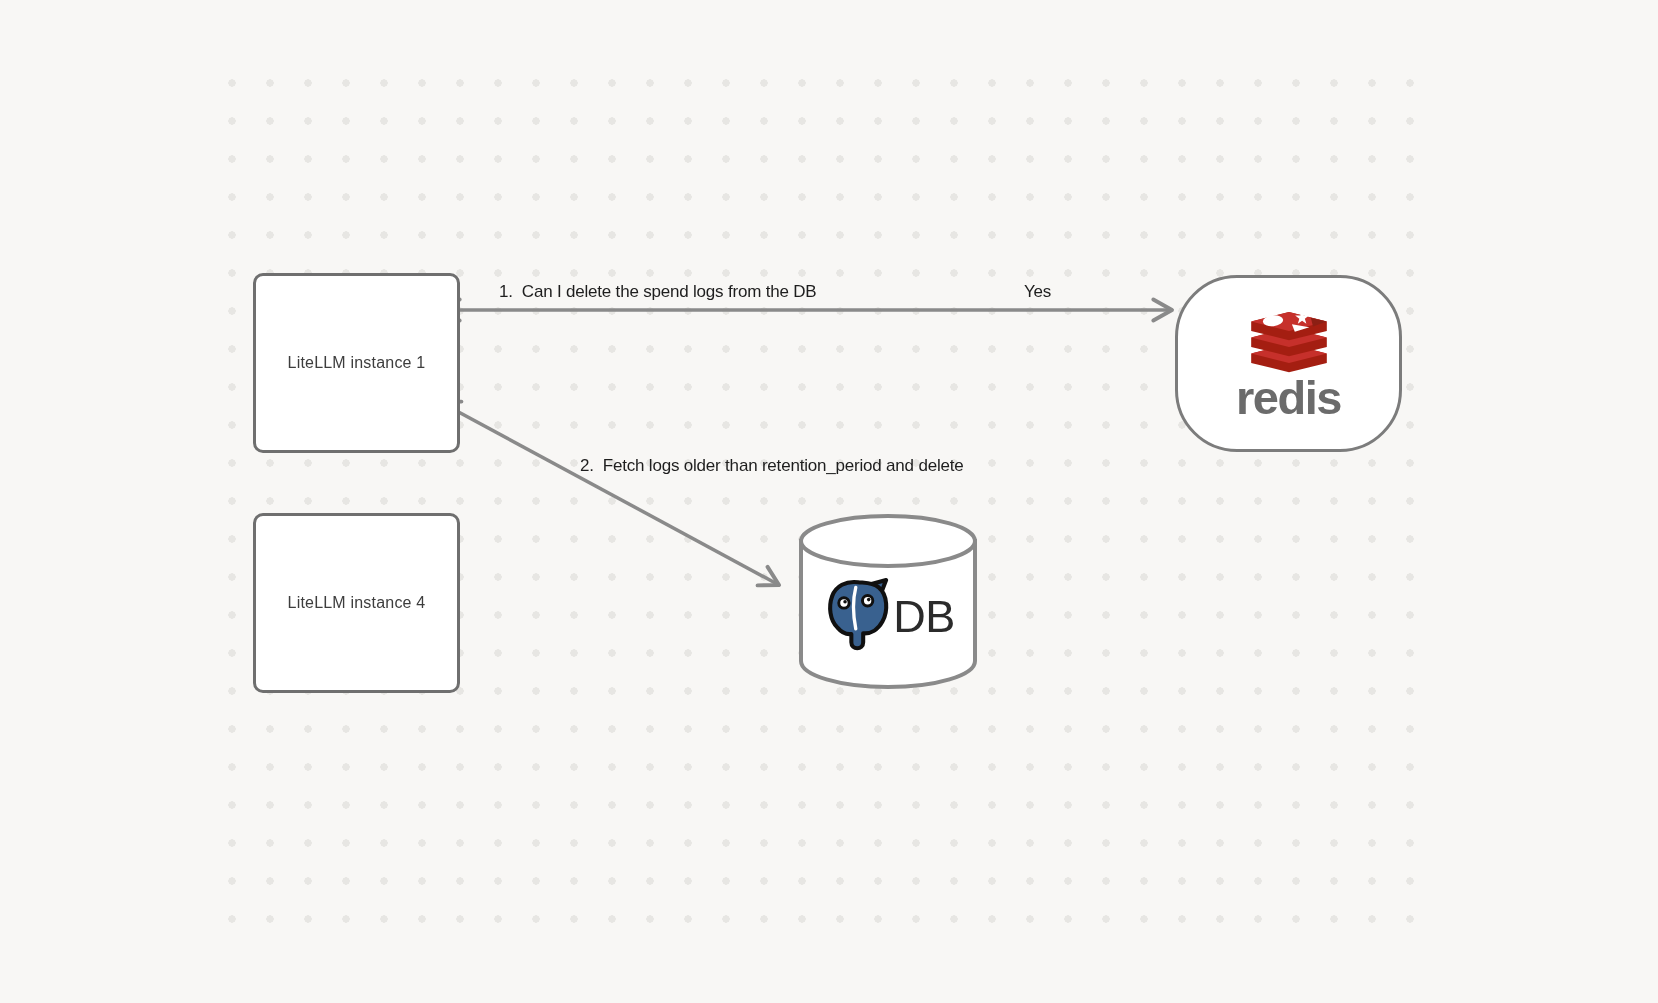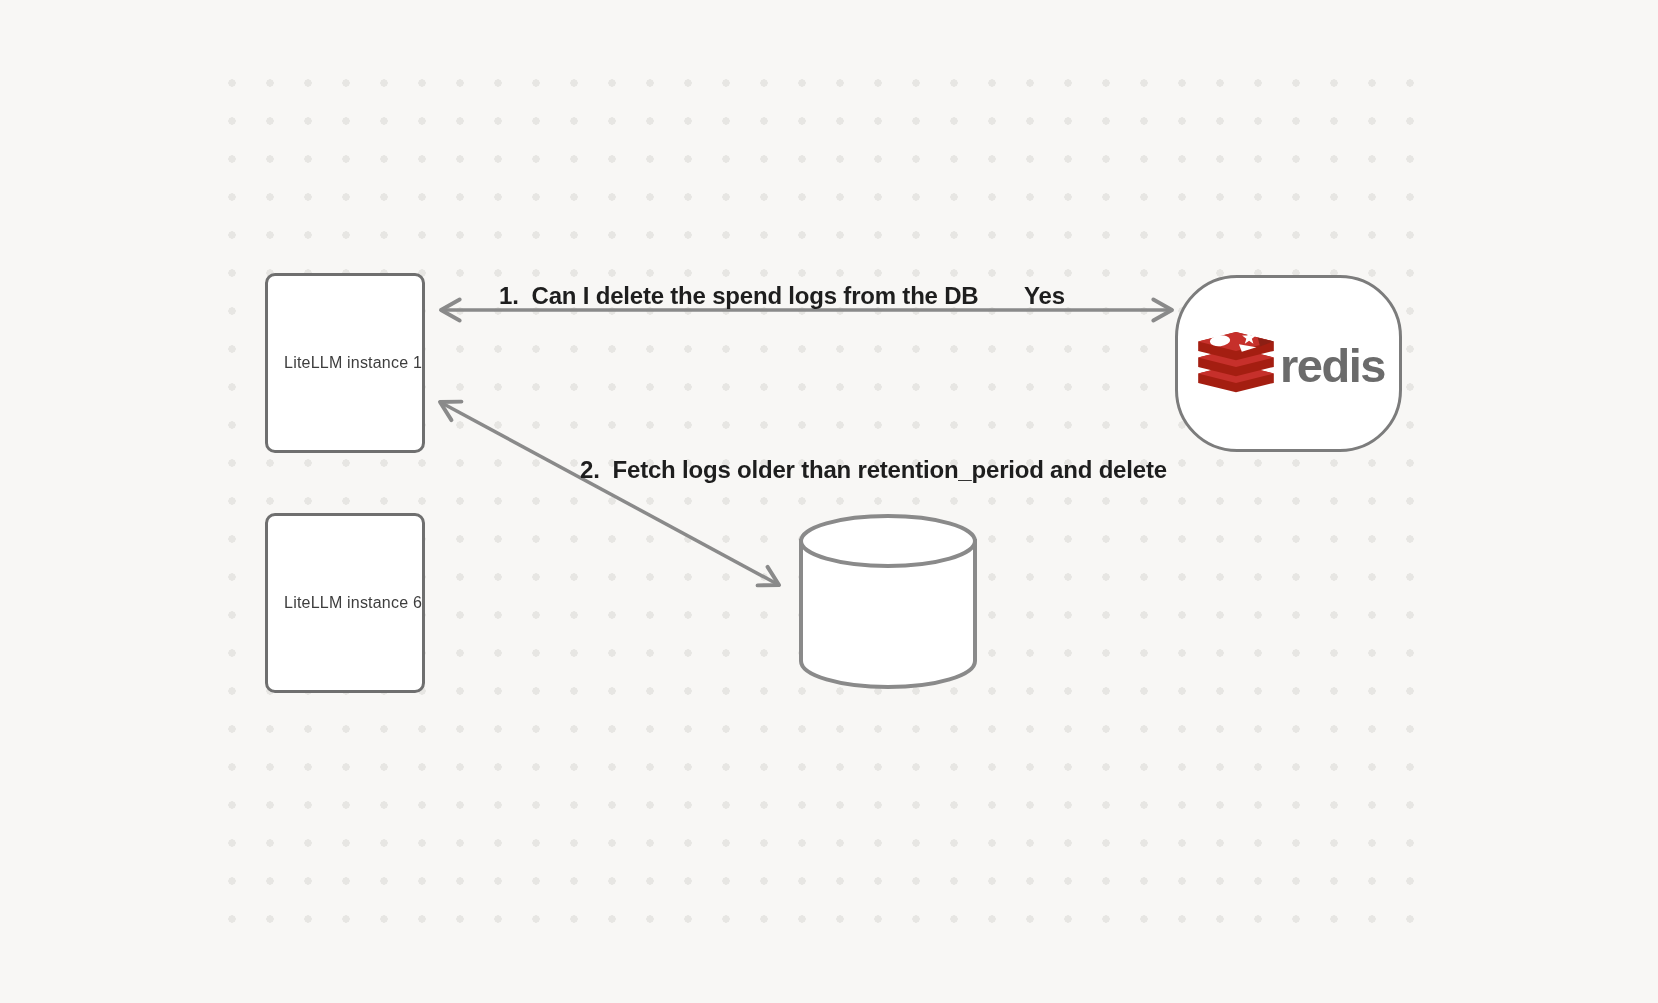--- a/index.html
+++ b/index.html
@@ -10,37 +10,37 @@
     overflow:hidden;
   }
   .canvas{position:relative;width:1658px;height:1003px;}
   .dot-grid{
     position:absolute;left:213px;top:64px;width:1217px;height:876px;
     background-image:radial-gradient(circle,#e7e6e3 3.5px,rgba(0,0,0,0) 3.9px);
     background-size:38px 38px;
   }
   .edges-layer{position:absolute;left:0;top:0;pointer-events:none;}
   .node-box{
-    position:absolute;left:253px;width:160px;height:180px;
+    position:absolute;left:253px;width:207px;height:180px;
     background:#ffffff;border:3px solid #6f6f6f;border-radius:10px;
     box-sizing:border-box;
-    display:flex;align-items:center;justify-content:flex-end;margin-left:12px;
+    display:flex;align-items:center;justify-content:center;
   }
   .node-box .box-label{
     font-size:16px;color:#3d3d3d;letter-spacing:.2px;
   }
   .edge-label{
-    position:absolute;font-weight:bold;font-size:24px;color:#1e1e1e;
+    position:absolute;font-weight:normal;font-size:17px;color:#1e1e1e;
     white-space:pre;letter-spacing:-0.2px;
   }
   .redis-node{
     position:absolute;left:1175px;top:275px;width:227px;height:177px;
     background:#ffffff;border:3.5px solid #7c7c7c;border-radius:62px;
     box-sizing:border-box;
-    display:flex;flex-direction:row;align-items:center;justify-content:center;
+    display:flex;flex-direction:column;align-items:center;justify-content:center;
   }
   .redis-word{
     font-size:47px;font-weight:bold;color:#6b6b6b;line-height:36px;
     letter-spacing:-1.5px;margin-top:4px;
   }
   .db-node{
     position:absolute;left:797px;top:512px;width:182px;height:181px;
   }
   .db-cylinder{position:absolute;left:0;top:0;}
   .db-row{
@@ -71,21 +71,21 @@
   </svg>
 
   <div class="edge-label" style="left:499px;top:282px;">1.  Can I delete the spend logs from the DB</div>
   <div class="edge-label" style="left:1024px;top:282px;text-align:center;">Yes</div>
   <div class="edge-label" style="left:580px;top:456px;">2.  Fetch logs older than retention_period and delete</div>
 
   <div class="node-box" style="top:273px;">
     <span class="box-label">LiteLLM instance 1</span>
   </div>
   <div class="node-box" style="top:513px;">
-    <span class="box-label">LiteLLM instance 6</span>
+    <span class="box-label">LiteLLM instance 4</span>
   </div>
 
   <div class="redis-node">
     <svg width="88" height="64" viewBox="0 0 120 88">
 
       <path d="M60,44 L112,57 L112,70 L60,83 L8,70 L8,57 Z" fill="#a41e11"></path>
       <path d="M60,44 L112,57 L60,70 L8,57 Z" fill="#c6302b"></path>
 
       <path d="M60,22 L112,35 L112,48 L60,61 L8,48 L8,35 Z" fill="#a41e11"></path>
       <path d="M60,22 L112,35 L60,48 L8,35 Z" fill="#c6302b"></path>
@@ -100,15 +100,32 @@
       <path d="M90,8 L112,13 L93,20 Z" fill="#8c1f14"></path>
     </svg>
     <div class="redis-word">redis</div>
   </div>
 
   <div class="db-node">
     <svg class="db-cylinder" width="182" height="181" viewBox="0 0 182 181">
       <path d="M4,29 L4,149 A87,26 0 0 0 178,149 L178,29 Z" fill="#ffffff" stroke="#8a8a8a" stroke-width="4"></path>
       <ellipse cx="91" cy="29" rx="87" ry="25" fill="#ffffff" stroke="#8a8a8a" stroke-width="4"></ellipse>
     </svg>
+    <div class="db-row">
+      <svg width="74" height="78" viewBox="0 0 100 104">
+        <g stroke="#101010" stroke-width="5.5" stroke-linejoin="round" stroke-linecap="round">
+
+          <path d="M62,9 L88,2 L80,23 Z" fill="#39618f"></path>
+
+          <path d="M50,5 C34,3 20,10 15,24 C10,38 12,56 22,66 C27,72 34,76 41,75 L41,86 C41,97 57,97 57,86 L57,74 C67,75 77,69 83,58 C91,44 90,22 78,12 C70,5 59,6 50,5 Z" fill="#39618f"></path>
+
+          <circle cx="31" cy="33" r="7" fill="#ffffff" stroke-width="4"></circle>
+          <circle cx="63" cy="30" r="7" fill="#ffffff" stroke-width="4"></circle>
+        </g>
+        <circle cx="32.5" cy="31.5" r="2.4" fill="#101010"></circle>
+        <circle cx="64.5" cy="28.5" r="2.4" fill="#101010"></circle>
+        <path d="M47,12 C43,28 43,48 47,68" fill="none" stroke="#ffffff" stroke-width="4.5" stroke-linecap="round"></path>
+      </svg>
+      <span class="db-text">DB</span>
+    </div>
   </div>
 
 </div>
 
 </body></html>

